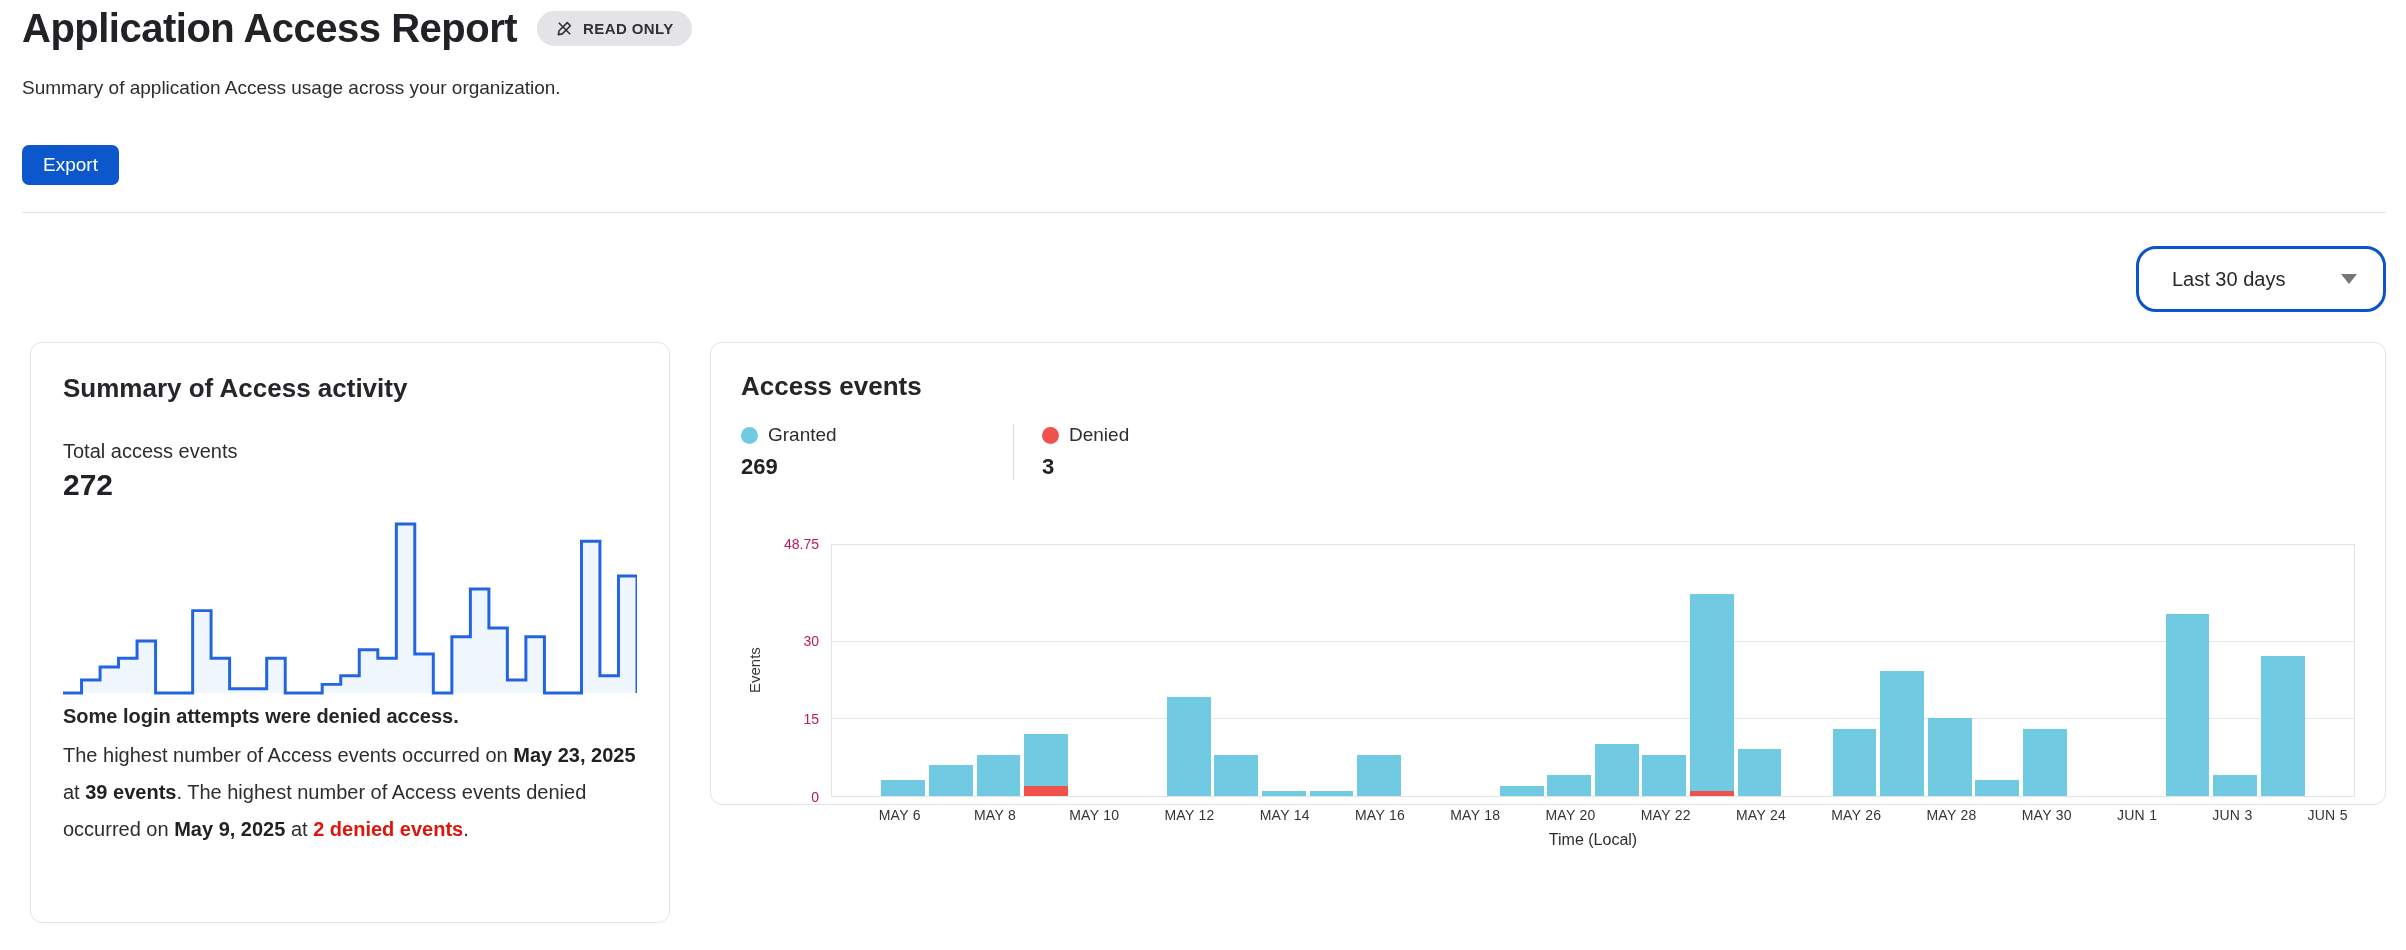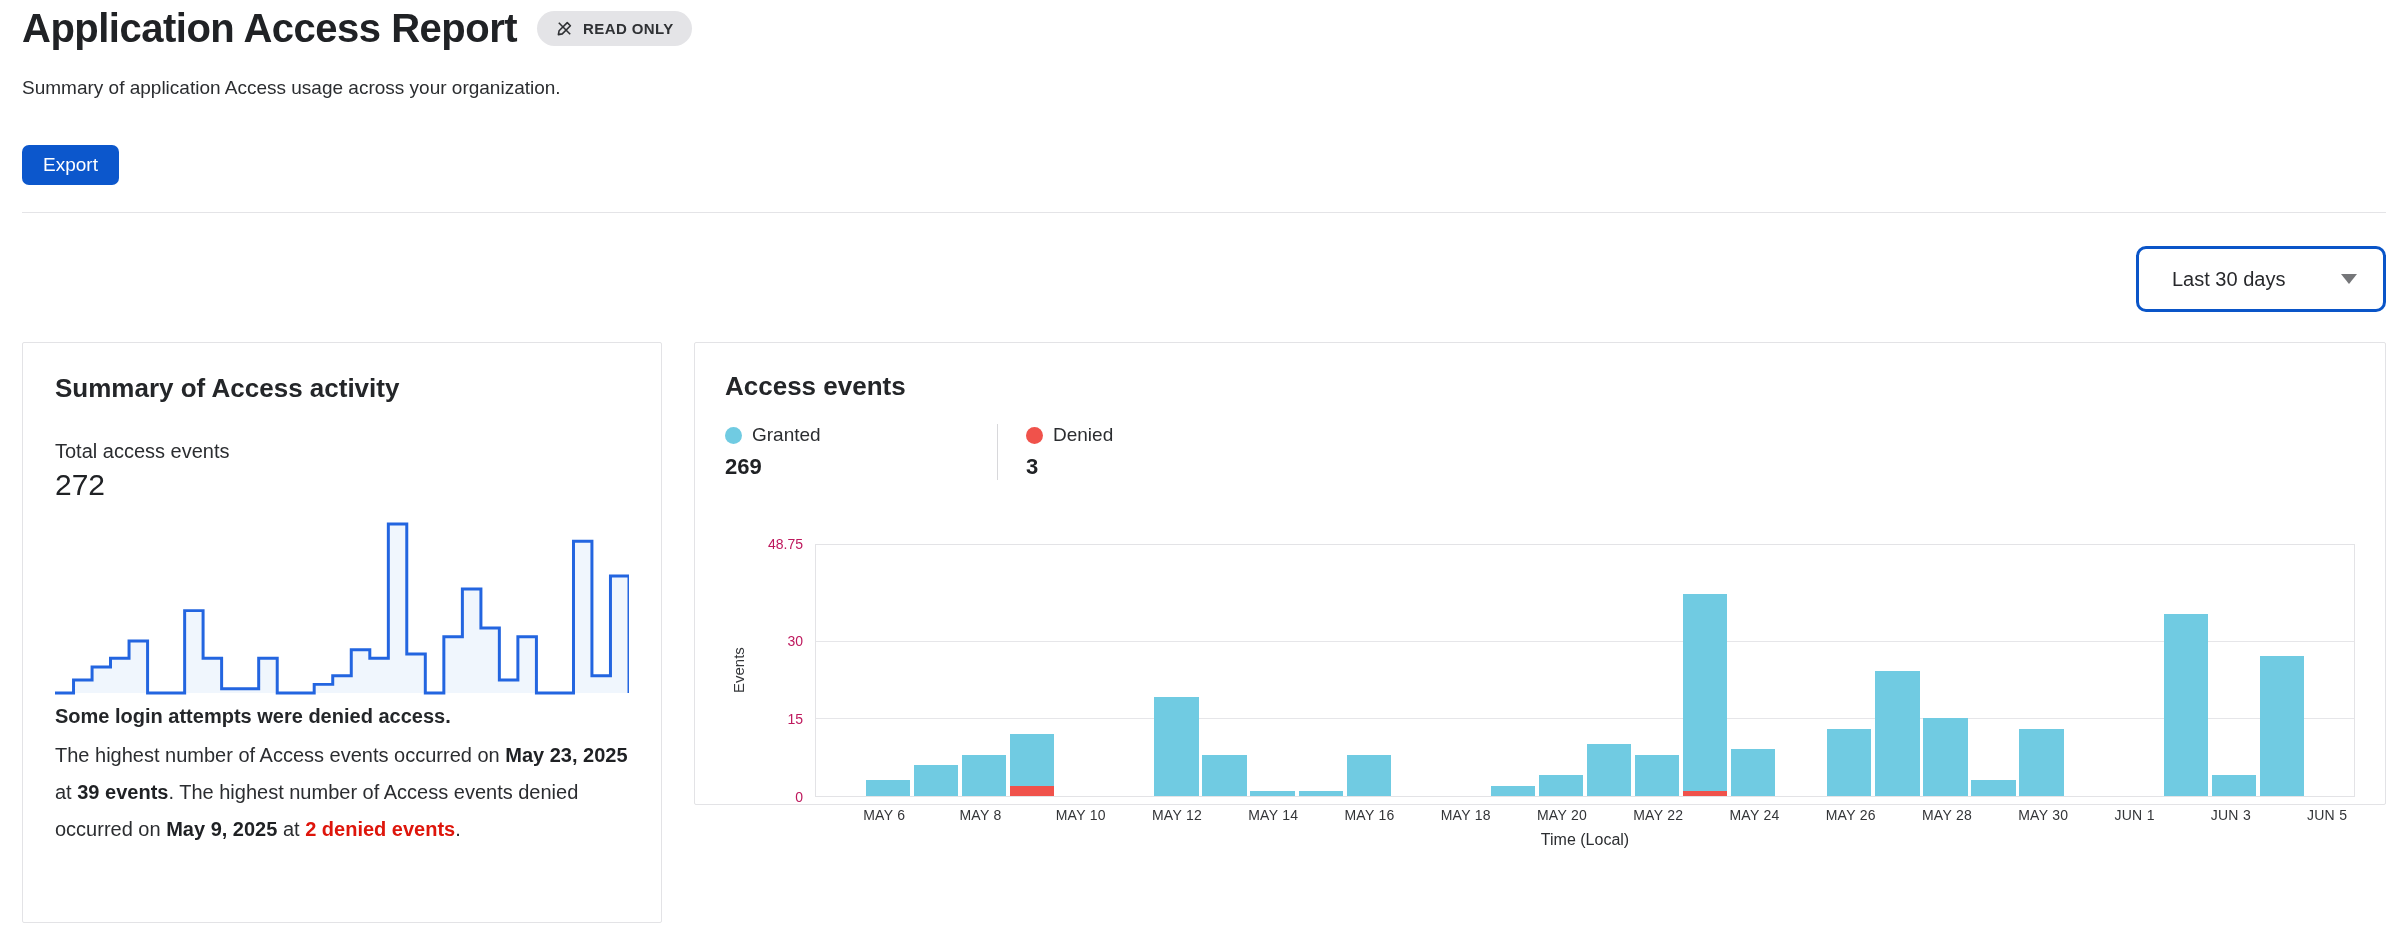--- a/index.html
+++ b/index.html
@@ -22,37 +22,37 @@
   .export {
     margin-top:46px; background:#0c57cc; color:#ffffff; border:none;
     border-radius:7px; padding:9px 21px; font-size:19px; font-weight:400;
     font-family:"Liberation Sans", sans-serif; cursor:pointer;
   }
   .divider { border:none; border-top:1px solid #e4e4e7; margin:27px 0 0 0; }
 
   
   .controls { display:flex; justify-content:flex-end; margin-top:33px; padding-right:0px; }
   .select {
-    width:250px; height:66px; border:3px solid #0a55c8; border-radius:10px;
+    width:250px; height:66px; border:3px solid #0a55c8; border-radius:20px;
     display:flex; align-items:center; justify-content:space-between;
     padding:0 26px 0 33px; font-size:20px; color:#28292c; cursor:pointer; background:#fff;
   }
   .caret {
     width:0; height:0; border-left:8px solid transparent; border-right:8px solid transparent;
     border-top:10px solid #757679;
   }
 
   
   .cards { display:flex; gap:32px; margin-top:30px; align-items:stretch; }
-  .card { border:1px solid #e3e3e6; border-radius:2px; background:#fff; }
+  .card { border:1px solid #e3e3e6; border-radius:12px; background:#fff;margin-left:8px; }
   .card h2 { margin:0; font-size:26px; font-weight:700; color:#242629; }
 
   .card-summary { width:640px; height:581px; padding:30px 32px; }
   .total-label { margin-top:36px; font-size:20px; color:#2b2d30; }
-  .total-value { margin-top:5px; font-size:30px; font-weight:400; color:#202225; }
+  .total-value { margin-top:5px; font-size:30px; font-weight:700; color:#202225; }
   .sparkline { display:block; width:100%; height:175px; margin-top:18px; }
   .msg-bold { margin-top:10px; font-size:20px; font-weight:700; color:#242629; }
   .details { margin:9px 0 0 0; font-size:20px; line-height:37px; color:#2b2d30; }
   .details strong { color:#1f2124; }
   .details .red { color:#de150b; font-weight:700; }
 
   .card-events { flex:1; height:463px; padding:28px 30px; }
   .legend { display:flex; margin-top:22px; }
   .legend-group { min-width:272px; }
   .legend-group.second { min-width:0; padding-left:28px; }

